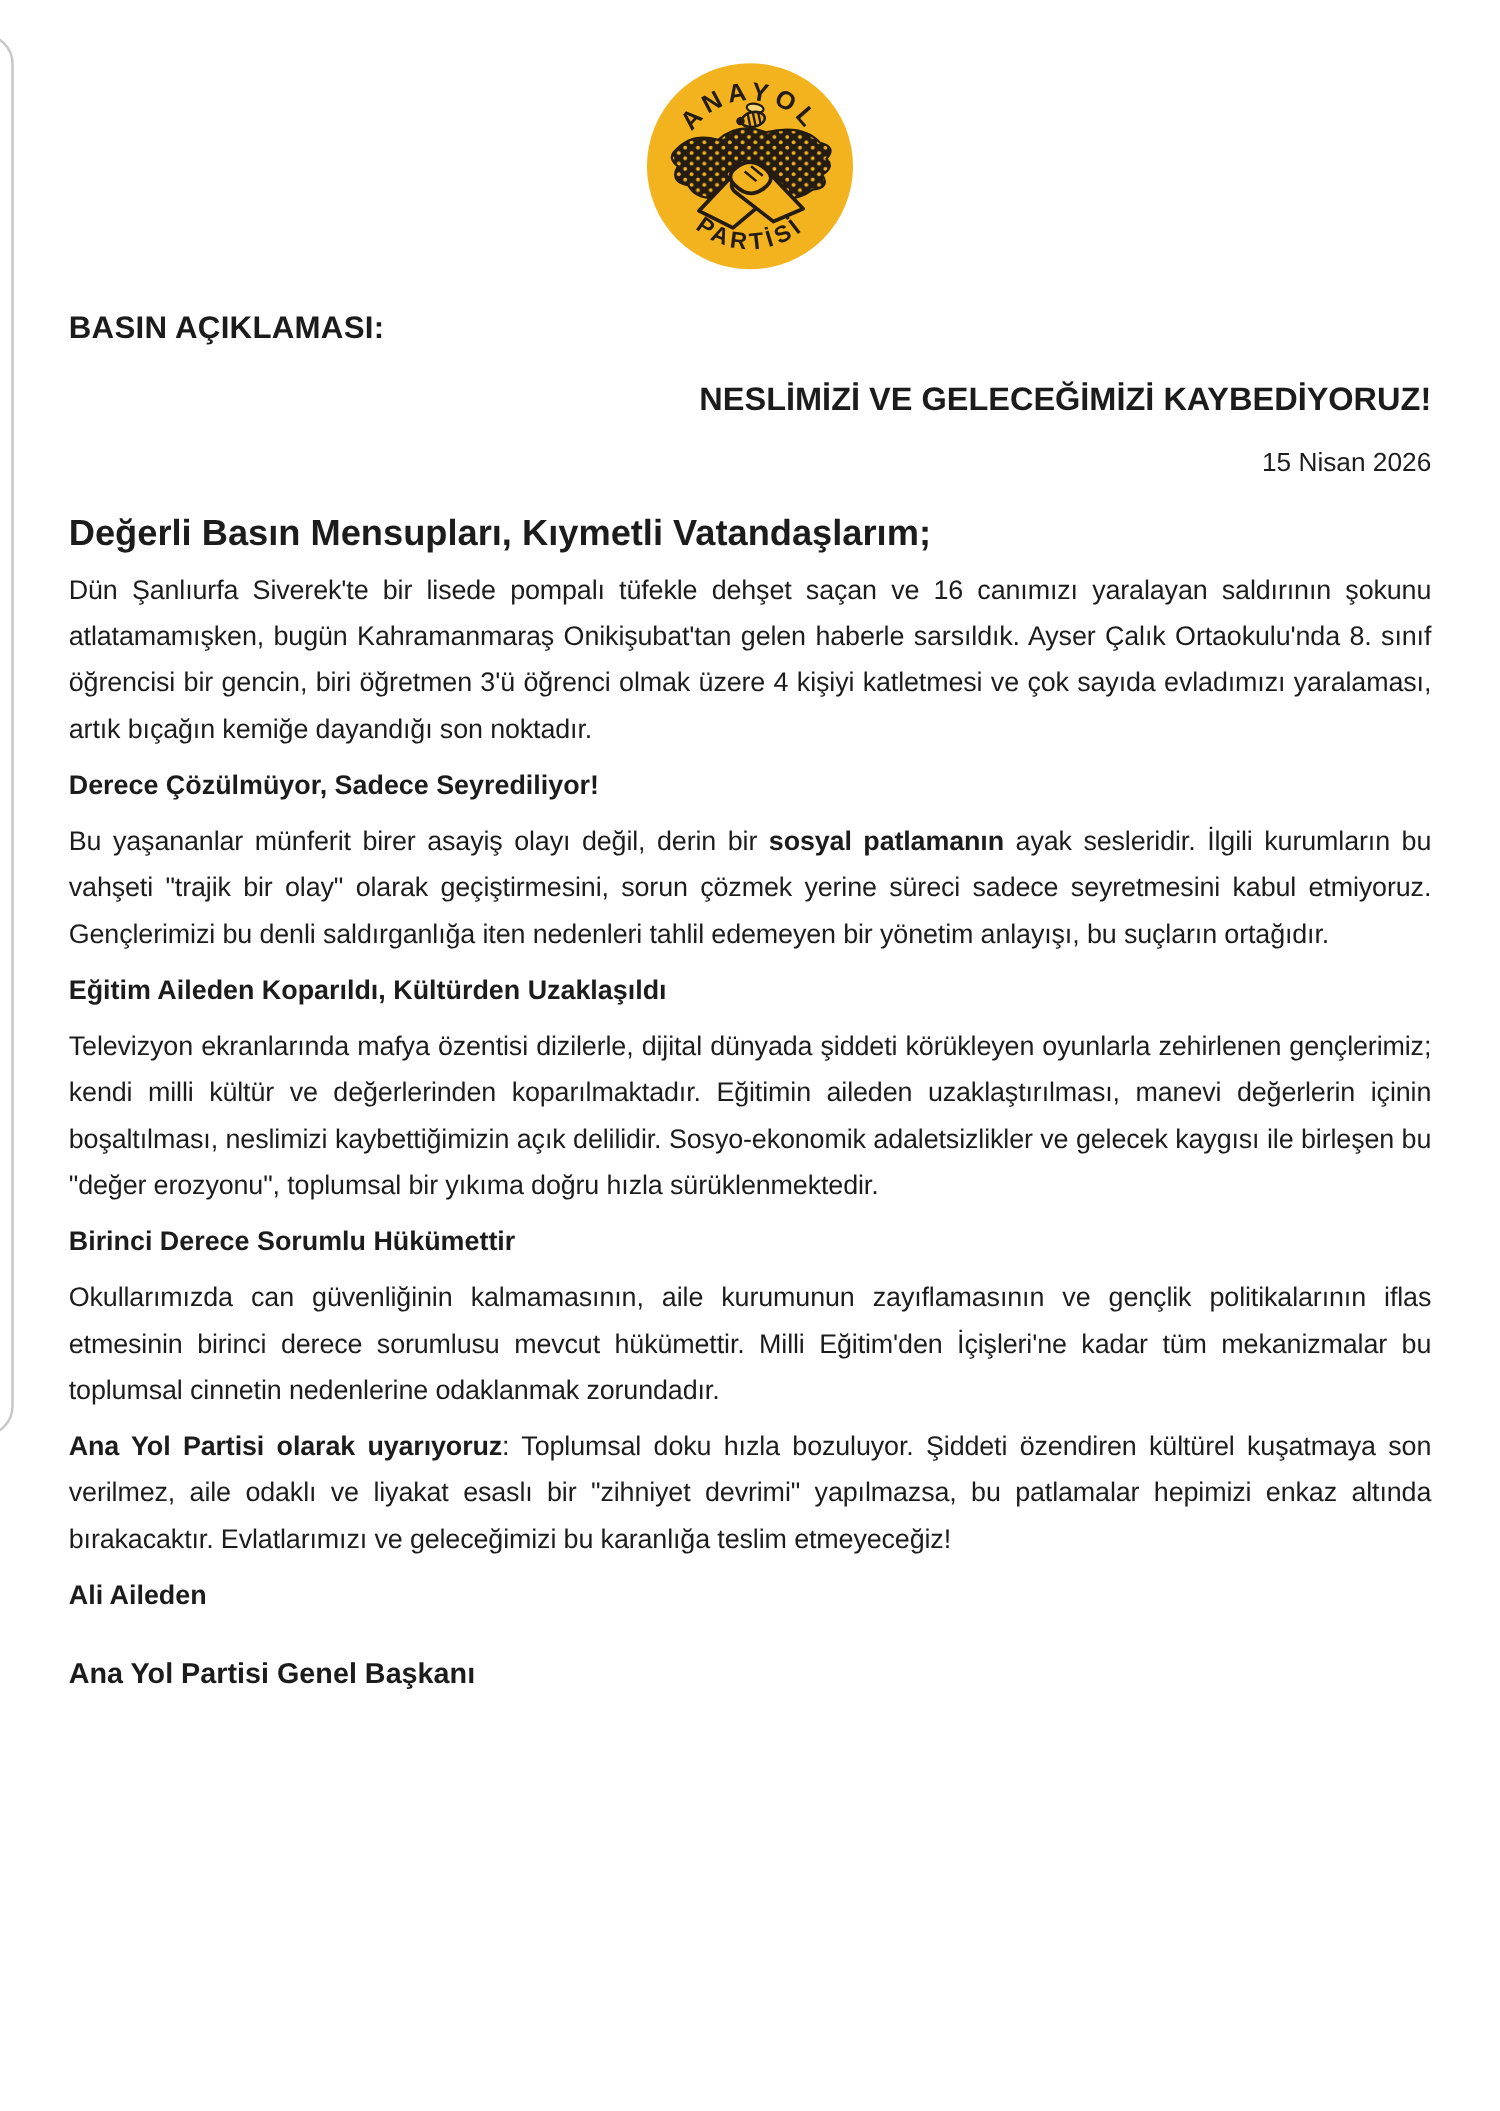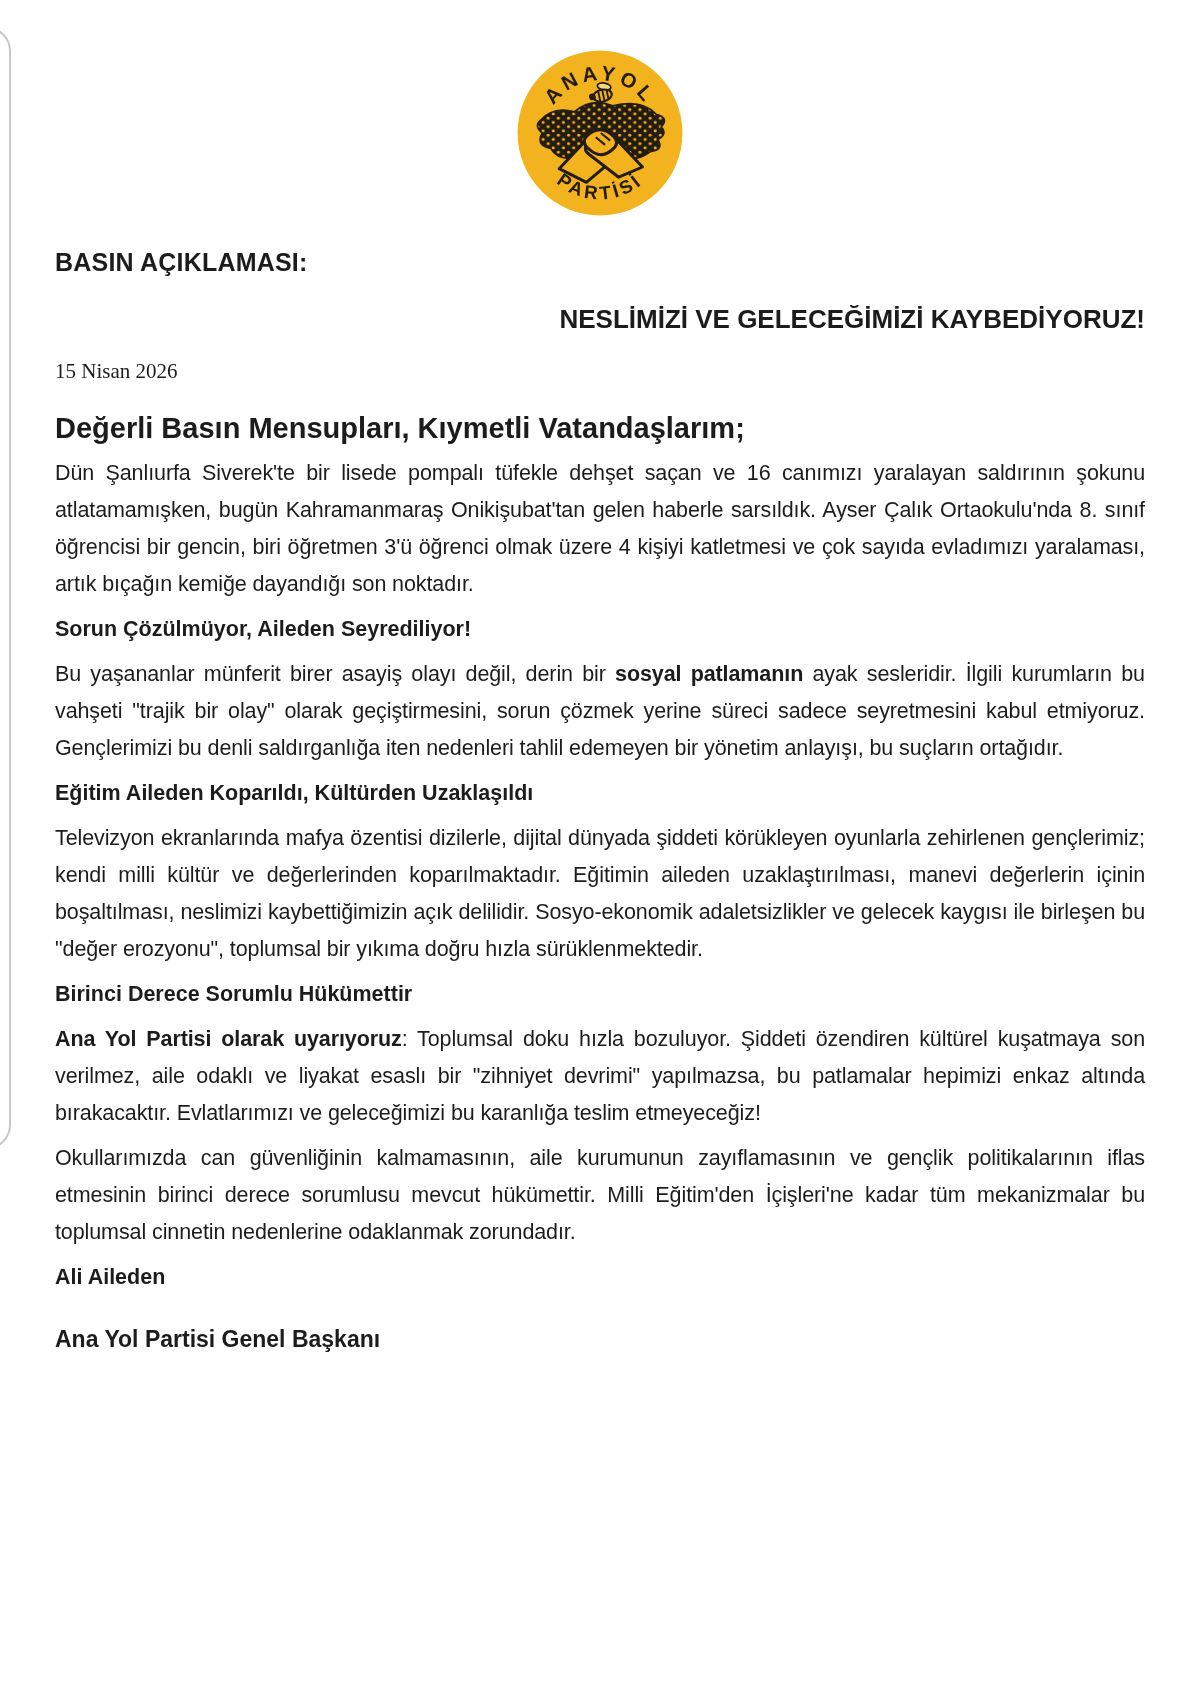--- a/index.html
+++ b/index.html
@@ -40,24 +40,23 @@
     letter-spacing:0.2px;
     margin:30px 0 0 0;
   }
   .headline {
     text-align:right;
     font-weight:bold;
     font-size:26px;
     margin:27px 0 0 0;
   }
   .date-line {
-    text-align:left;
+    text-align:right;
     font-size:21px;
     margin:24px 0 0 0;
-    font-family:Liberation Serif, serif;
   }
   .salutation {
     font-weight:bold;
     font-size:29px;
     line-height:37px;
     margin:26px 0 8px 0;
   }
   p.body-p {
     font-size:21.5px;
     line-height:37px;
@@ -135,31 +134,31 @@
 
     <h1 class="kicker">BASIN AÇIKLAMASI:</h1>
     <h2 class="headline">NESLİMİZİ VE GELECEĞİMİZİ KAYBEDİYORUZ!</h2>
 
     <div class="date-line">15 Nisan 2026</div>
 
     <div class="salutation">Değerli Basın Mensupları, Kıymetli Vatandaşlarım;</div>
 
     <p class="body-p">Dün Şanlıurfa Siverek'te bir lisede pompalı tüfekle dehşet saçan ve 16 canımızı yaralayan saldırının şokunu atlatamamışken, bugün Kahramanmaraş Onikişubat'tan gelen haberle sarsıldık. Ayser Çalık Ortaokulu'nda 8. sınıf öğrencisi bir gencin, biri öğretmen 3'ü öğrenci olmak üzere 4 kişiyi katletmesi ve çok sayıda evladımızı yaralaması, artık bıçağın kemiğe dayandığı son noktadır.</p>
 
-    <h3 class="sec-h">Sorun Çözülmüyor, Aileden Seyrediliyor!</h3>
+    <h3 class="sec-h">Derece Çözülmüyor, Sadece Seyrediliyor!</h3>
 
     <p class="body-p"><span>Bu yaşananlar münferit birer asayiş olayı değil, derin bir </span><span class="b">sosyal patlamanın</span><span> ayak sesleridir. İlgili kurumların bu vahşeti "trajik bir olay" olarak geçiştirmesini, sorun çözmek yerine süreci sadece seyretmesini kabul etmiyoruz. Gençlerimizi bu denli saldırganlığa iten nedenleri tahlil edemeyen bir yönetim anlayışı, bu suçların ortağıdır.</span></p>
 
     <h3 class="sec-h">Eğitim Aileden Koparıldı, Kültürden Uzaklaşıldı</h3>
 
     <p class="body-p">Televizyon ekranlarında mafya özentisi dizilerle, dijital dünyada şiddeti körükleyen oyunlarla zehirlenen gençlerimiz; kendi milli kültür ve değerlerinden koparılmaktadır. Eğitimin aileden uzaklaştırılması, manevi değerlerin içinin boşaltılması, neslimizi kaybettiğimizin açık delilidir. Sosyo-ekonomik adaletsizlikler ve gelecek kaygısı ile birleşen bu "değer erozyonu", toplumsal bir yıkıma doğru hızla sürüklenmektedir.</p>
 
     <h3 class="sec-h">Birinci Derece Sorumlu Hükümettir</h3>
 
+    <p class="body-p">Okullarımızda can güvenliğinin kalmamasının, aile kurumunun zayıflamasının ve gençlik politikalarının iflas etmesinin birinci derece sorumlusu mevcut hükümettir. Milli Eğitim'den İçişleri'ne kadar tüm mekanizmalar bu toplumsal cinnetin nedenlerine odaklanmak zorundadır.</p>
+
     <p class="body-p"><span class="b">Ana Yol Partisi olarak uyarıyoruz</span><span>: Toplumsal doku hızla bozuluyor. Şiddeti özendiren kültürel kuşatmaya son verilmez, aile odaklı ve liyakat esaslı bir "zihniyet devrimi" yapılmazsa, bu patlamalar hepimizi enkaz altında bırakacaktır. Evlatlarımızı ve geleceğimizi bu karanlığa teslim etmeyeceğiz!</span></p>
-
-    <p class="body-p">Okullarımızda can güvenliğinin kalmamasının, aile kurumunun zayıflamasının ve gençlik politikalarının iflas etmesinin birinci derece sorumlusu mevcut hükümettir. Milli Eğitim'den İçişleri'ne kadar tüm mekanizmalar bu toplumsal cinnetin nedenlerine odaklanmak zorundadır.</p>
 
     <div class="sig-name">Ali Aileden</div>
     <div class="sig-title">Ana Yol Partisi Genel Başkanı</div>
 
   </div>
 </div>
 
 </body></html>

